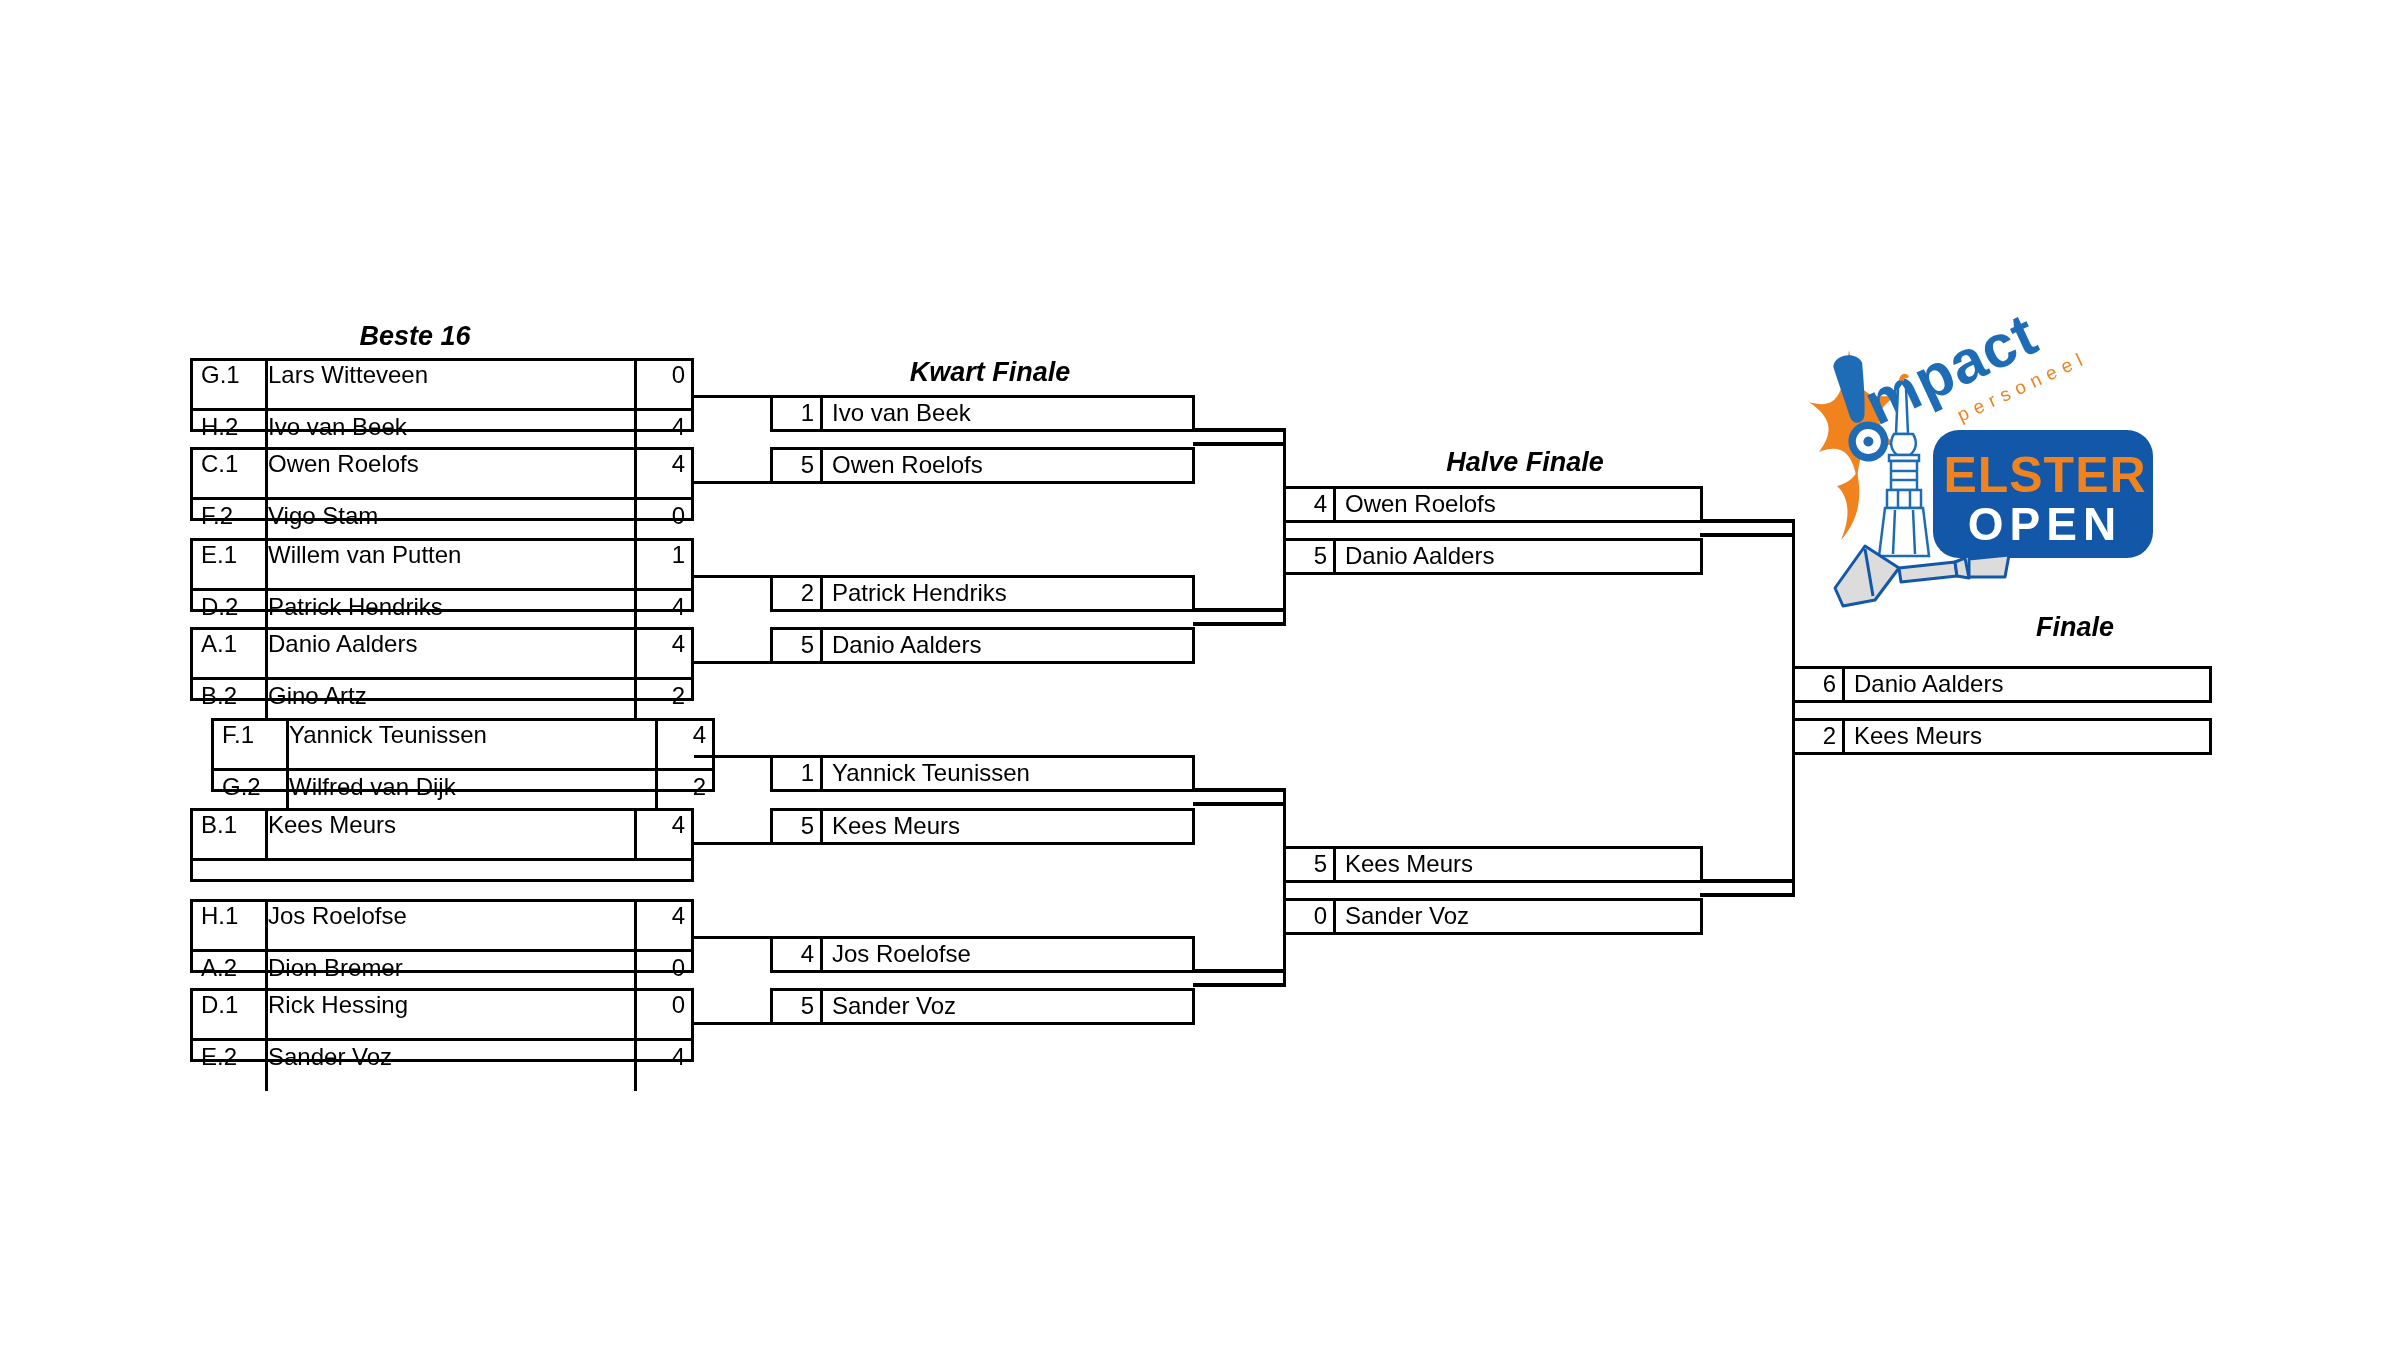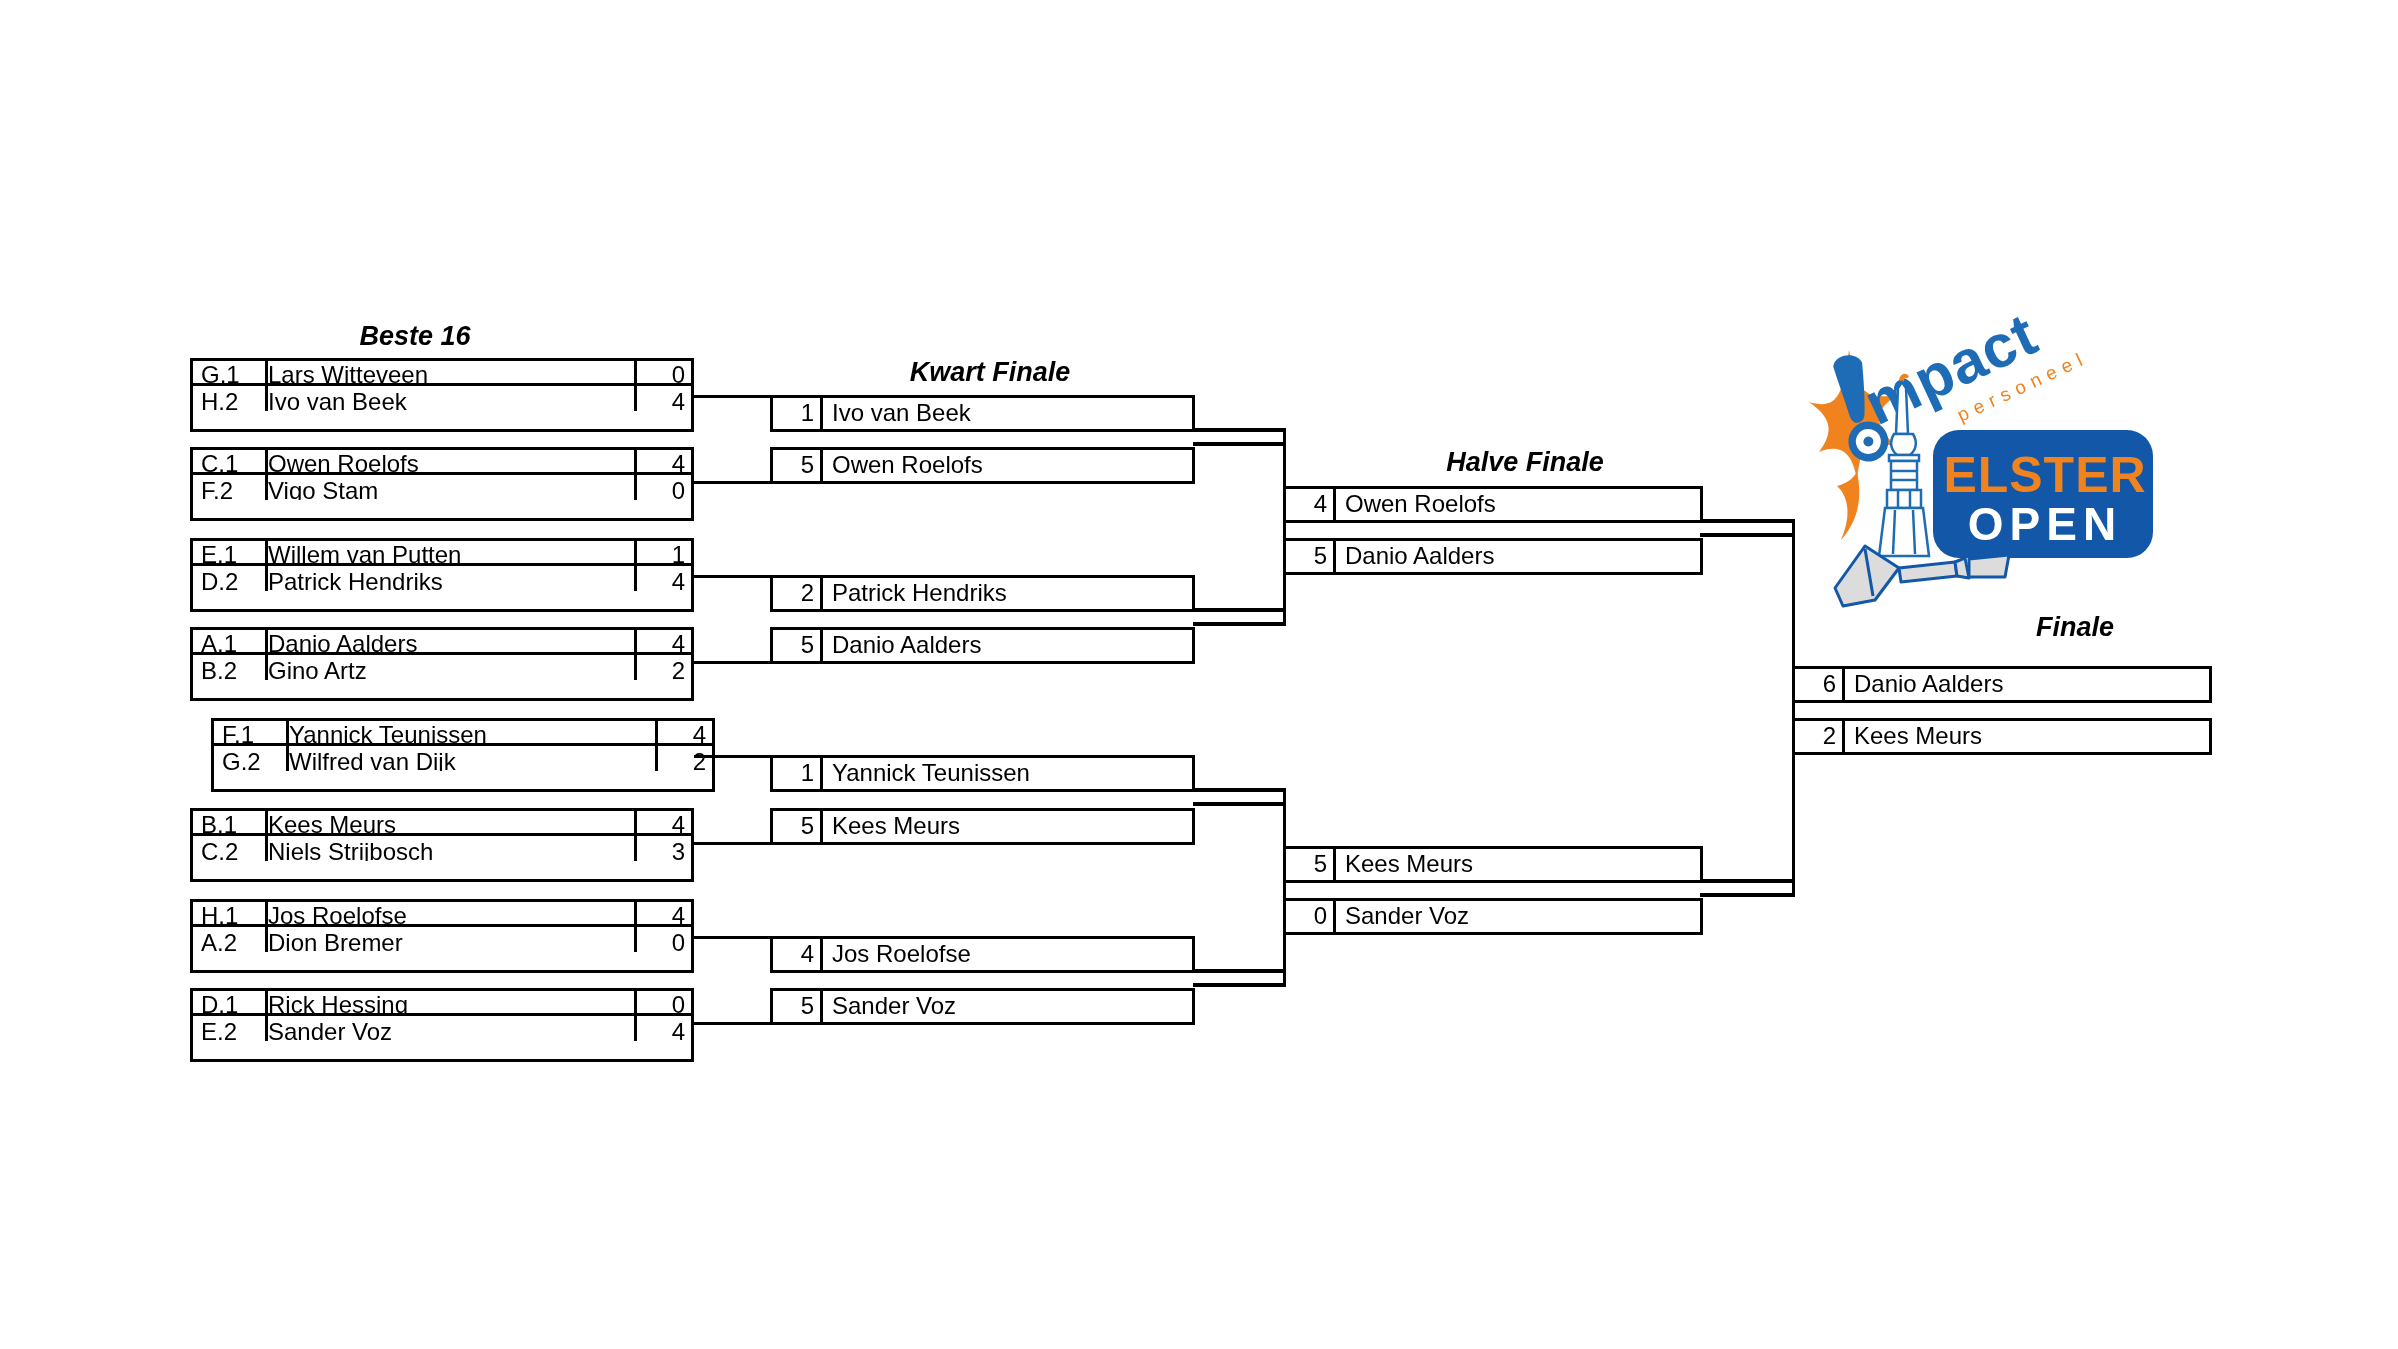--- a/index.html
+++ b/index.html
@@ -3,21 +3,21 @@
 <meta charset="utf-8">
 <style>
   html,body{margin:0;padding:0;background:#fff;}
   body{font-family:"Liberation Sans","DejaVu Sans",sans-serif;color:#000;}
   .canvas{position:relative;width:2398px;height:1349px;background:#fff;overflow:hidden;}
 
   .hdr{position:absolute;transform:translateX(-50%);font-weight:bold;font-size:27px;white-space:nowrap;font-style:italic;}
 
   
   .pair{position:absolute;left:190px;width:504px;height:74px;border:3px solid #000;box-sizing:border-box;background:#fff;}
-  .prow{display:flex;height:25px;box-sizing:border-box;font-size:24px;line-height:31px;white-space:nowrap;}
+  .prow{display:flex;height:50px;box-sizing:border-box;font-size:24px;line-height:31px;white-space:nowrap;}
   .prow.first{border-bottom:3px solid #000;line-height:28px;}
   .pseed{width:75px;border-right:3px solid #000;box-sizing:border-box;padding-left:8px;}
   .pname{flex:1;border-right:3px solid #000;box-sizing:border-box;overflow:hidden;}
   .pscore{width:54px;text-align:right;padding-right:6px;box-sizing:border-box;}
 
   
   .slot{position:absolute;height:37px;border:3px solid #000;box-sizing:border-box;background:#fff;display:flex;font-size:24px;line-height:29px;white-space:nowrap;}
   .qf{left:770px;width:425px;}
   .sf{left:1283px;width:420px;}
   .fi{left:1792px;width:420px;}
@@ -108,25 +108,20 @@
       <div class="pname">Wilfred van Dijk</div>
       <div class="pscore">2</div>
     </div>
   </div>
 
   <div class="pair" style="top:808px;">
     <div class="prow first">
       <div class="pseed">B.1</div>
       <div class="pname">Kees Meurs</div>
       <div class="pscore">4</div>
-    </div>
-    <div class="prow">
-      <div class="pseed">C.2</div>
-      <div class="pname">Niels Strijbosch</div>
-      <div class="pscore">3</div>
     </div>
   </div>
 
   <div class="pair" style="top:899px;">
     <div class="prow first">
       <div class="pseed">H.1</div>
       <div class="pname">Jos Roelofse</div>
       <div class="pscore">4</div>
     </div>
     <div class="prow">

